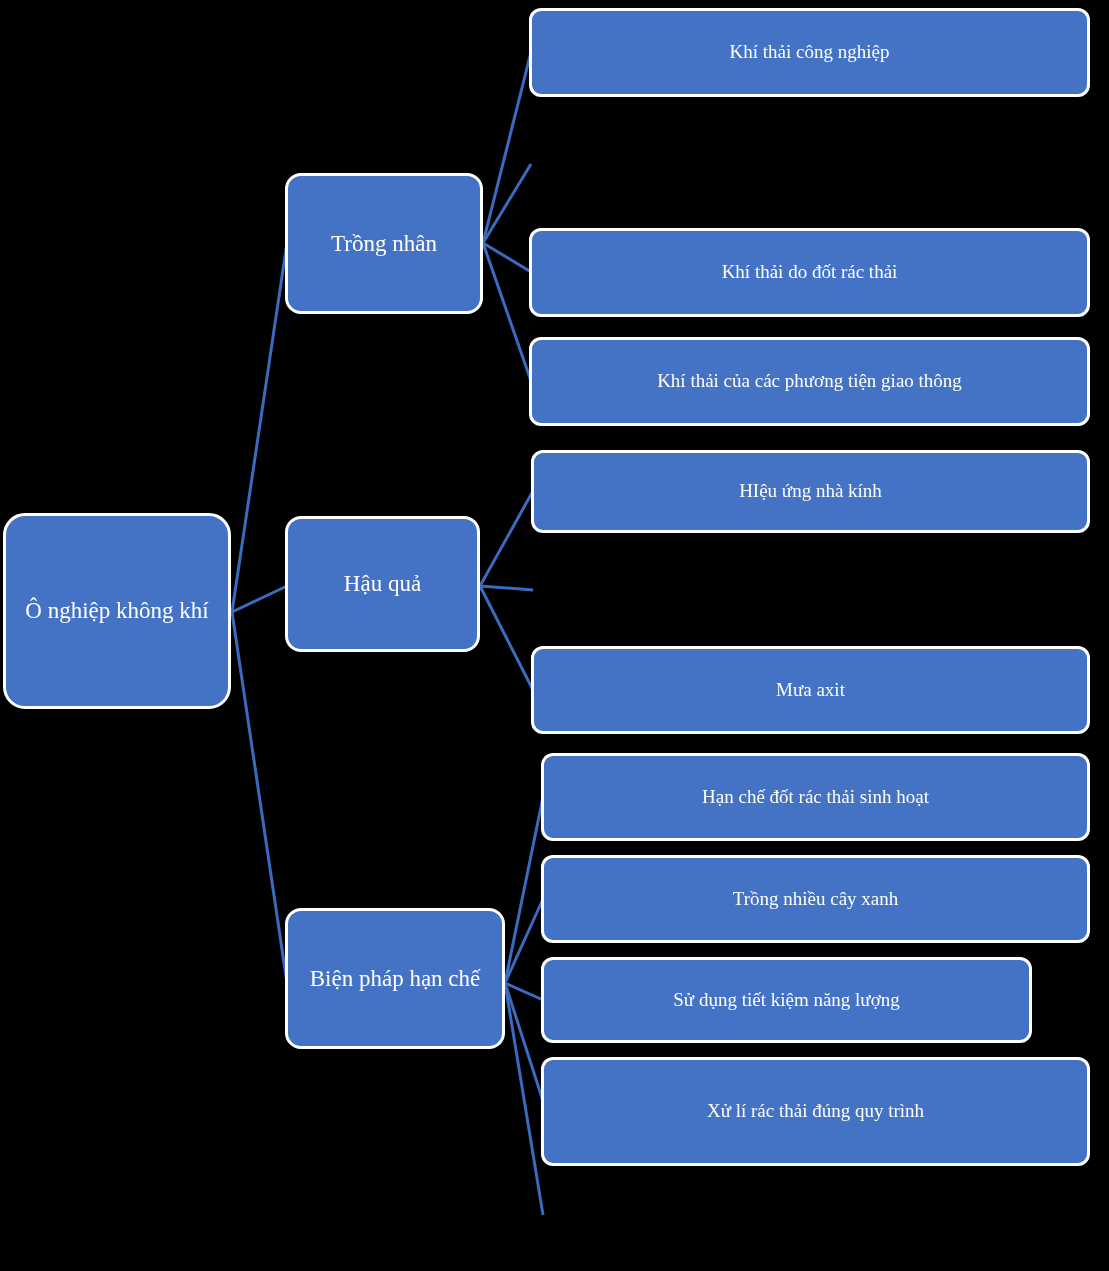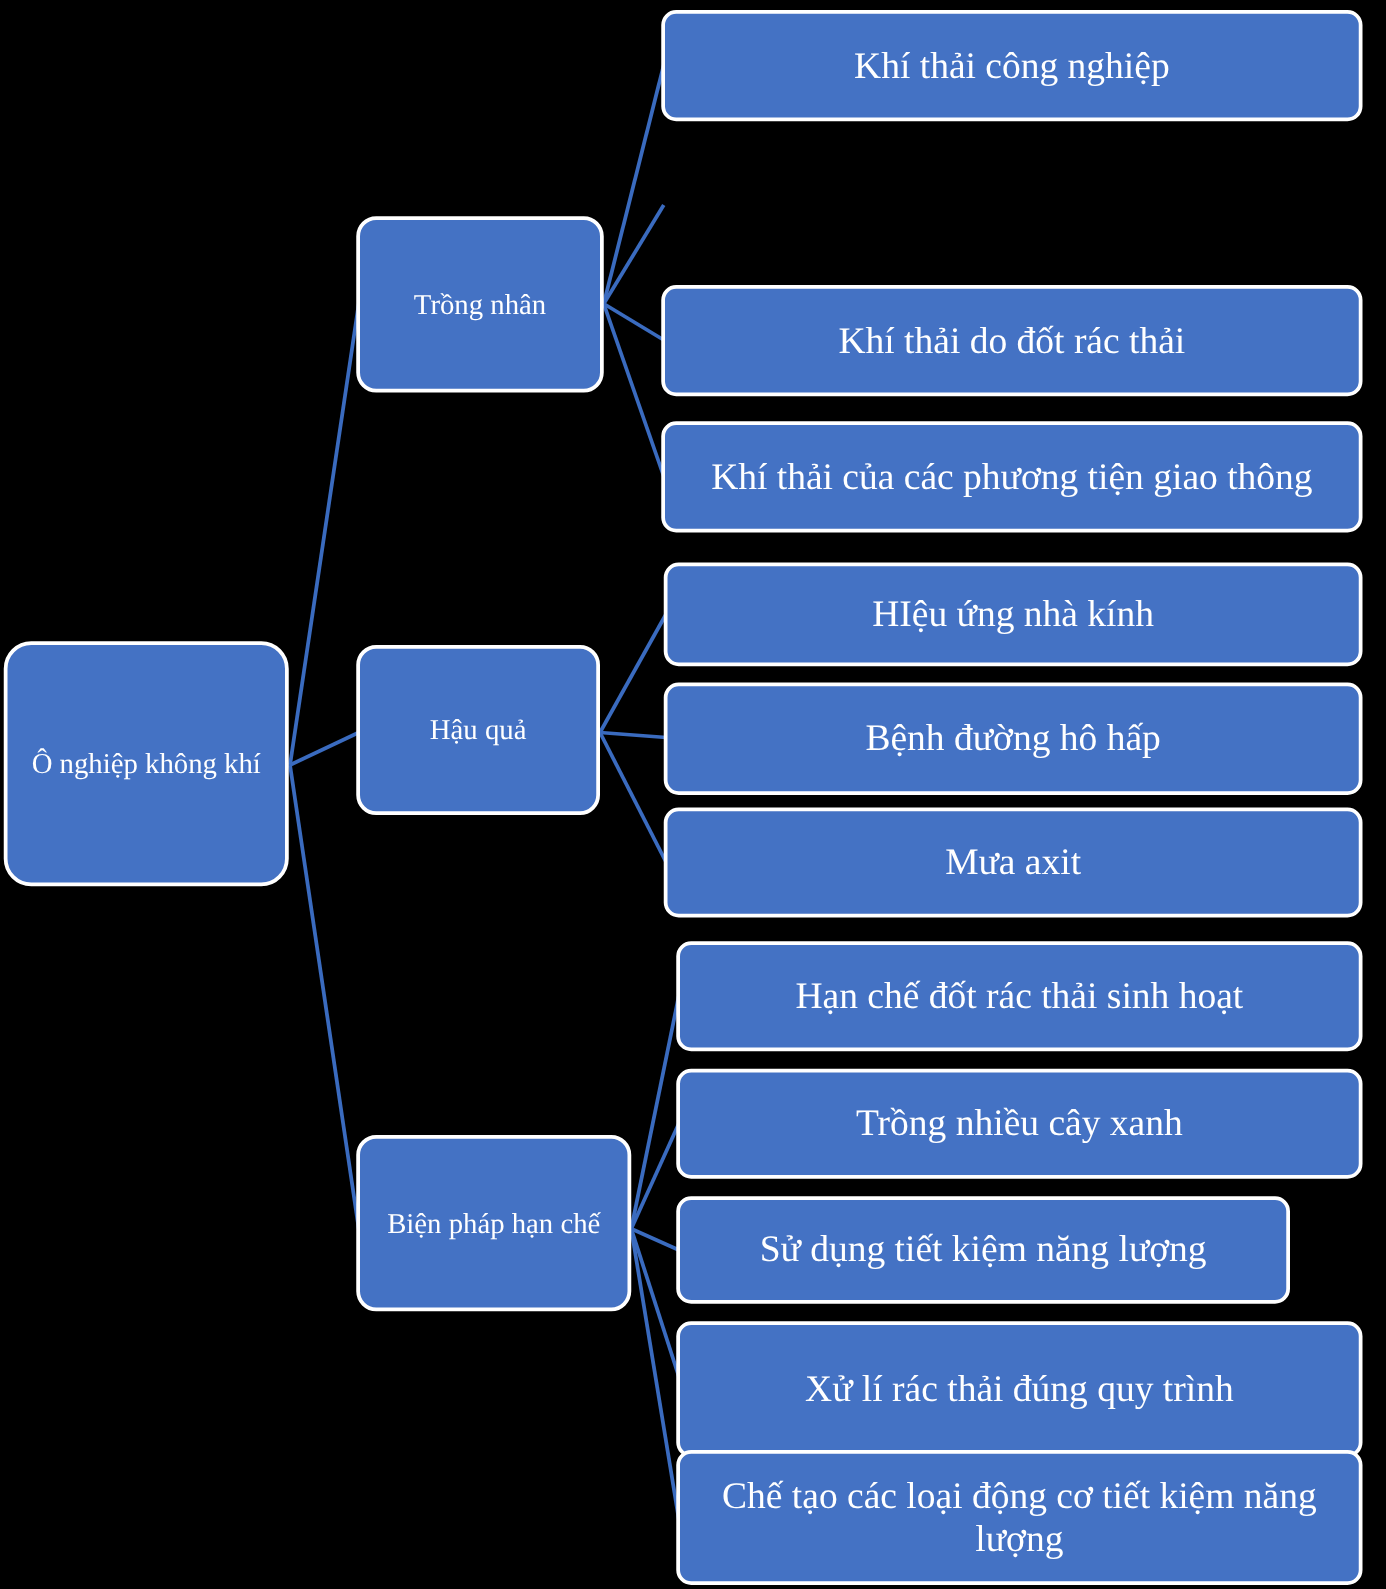--- a/index.html
+++ b/index.html
@@ -40,21 +40,21 @@
   }
   .node-root {
     font-size: 23px;
     border-radius: 22px;
   }
   .node-branch {
     font-size: 23px;
     border-radius: 16px;
   }
   .node-leaf {
-    font-size: 30px;
+    font-size: 19px;
     border-radius: 12px;
     justify-content: center;
   }
 </style>
 </head>
 <body>
 
 <div id="canvas">
 
   <svg id="connectors" viewBox="0 0 1109 1271" xmlns="http://www.w3.org/2000/svg">
@@ -97,40 +97,34 @@
     <span>Khí thải của các phương tiện giao thông</span>
   </div>
 
   <div class="node node-branch" style="left:285px; top:516px; width:195px; height:136px;">
     <span>Hậu quả</span>
   </div>
 
   <div class="node node-leaf" style="left:531px; top:450px; width:559px; height:83px;">
     <span>HIệu ứng nhà kính</span>
   </div>
-  <div class="node node-leaf" style="left:531px; top:546px; width:559px; height:90px;">
-    <span>Bệnh đường hô hấp</span>
-  </div>
   <div class="node node-leaf" style="left:531px; top:646px; width:559px; height:88px;">
     <span>Mưa axit</span>
   </div>
 
   <div class="node node-branch" style="left:285px; top:908px; width:220px; height:141px;">
     <span>Biện pháp hạn chế</span>
   </div>
 
   <div class="node node-leaf" style="left:541px; top:753px; width:549px; height:88px;">
     <span>Hạn chế đốt rác thải sinh hoạt</span>
   </div>
   <div class="node node-leaf" style="left:541px; top:855px; width:549px; height:88px;">
     <span>Trồng nhiều cây xanh</span>
   </div>
   <div class="node node-leaf" style="left:541px; top:957px; width:491px; height:86px;">
     <span>Sử dụng tiết kiệm năng lượng</span>
   </div>
   <div class="node node-leaf" style="left:541px; top:1057px; width:549px; height:109px;">
     <span>Xử lí rác thải đúng quy trình</span>
   </div>
-  <div class="node node-leaf" style="left:541px; top:1160px; width:549px; height:108px;">
-    <span>Chế tạo các loại động cơ tiết kiệm năng lượng</span>
-  </div>
 
 </div>
 
 </body></html>

